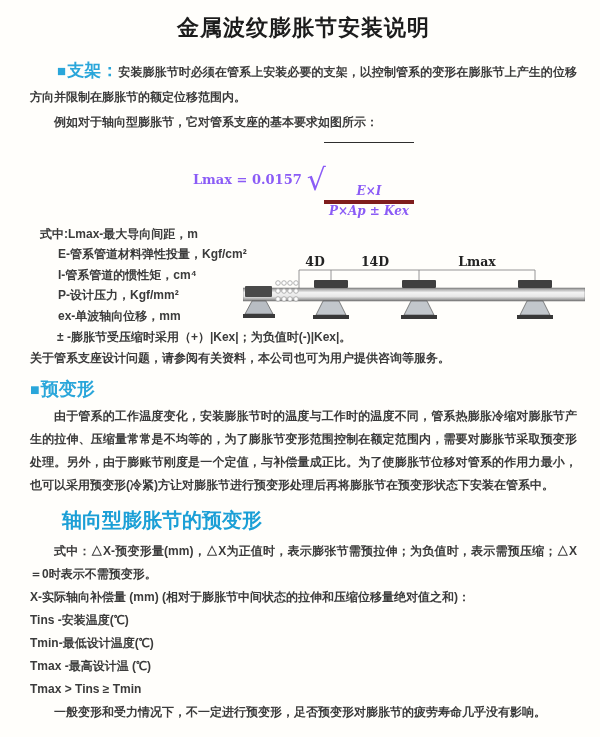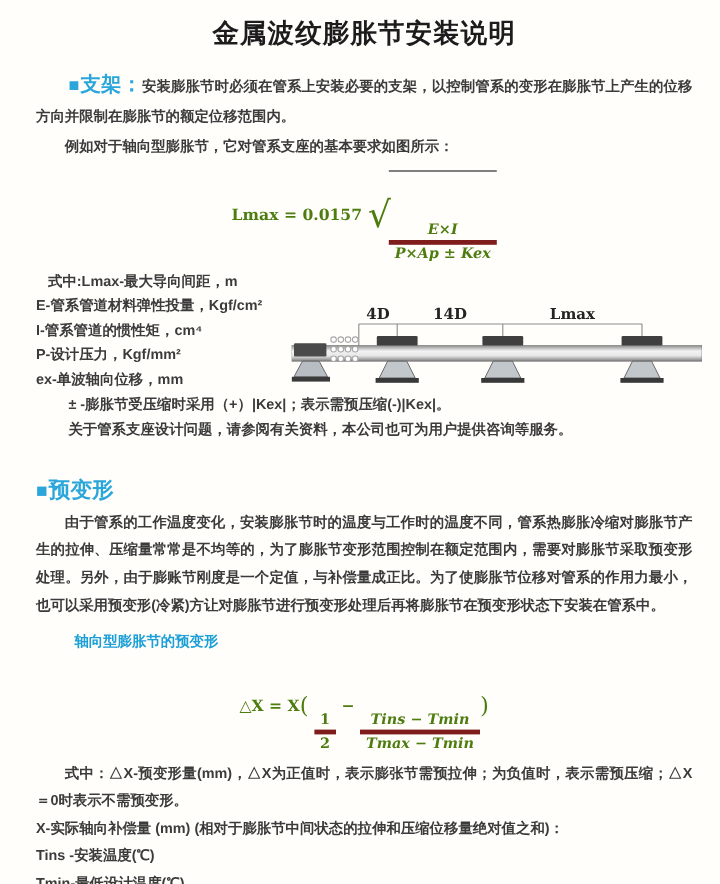--- a/index.html
+++ b/index.html
@@ -14,44 +14,44 @@
     font-size:22px;font-weight:bold;color:#1c1c1c;text-align:center;
     letter-spacing:1px;margin:0 0 15px 0;
   }
   .lead{line-height:25px;margin:0;text-align:justify;text-indent:27px;}
   .sec-head-inline{color:#2aa6da;font-size:17px;font-weight:bold;}
   .sq{color:#2aa6da;font-size:15px;margin-right:1px;}
   .example{line-height:25px;margin:0;text-indent:24px;}
   
   .formula{
     font-family:"DejaVu Serif","Liberation Serif",serif;
-    color:#4d7c0f;text-align:center;
+    color:#8b5cf6;text-align:center;
   }
   .formula.lmax{margin:7px 0 4px 0;}
   .f-bold{font-weight:bold;font-size:13px;}
   .radical{font-size:30px;font-weight:400;line-height:0;vertical-align:-6px;margin-left:5px;}
   .sqrt-body{display:inline-block;border-top:1.4px solid #2e2e2e;vertical-align:middle;margin-left:-2px;}
   .frac{display:inline-block;text-align:center;vertical-align:middle;line-height:1.15;font-size:12px;}
   .frac .num{display:block;padding:0 5px 1px 5px;border-bottom:4px solid #7f1d1d;margin-top:42px;}
   .frac .den{display:block;padding:1px 5px 0 5px;}
   .ital{font-style:italic;}
   
   .defs-wrap{position:relative;margin-top:5px;}
   .def-line{line-height:20.5px;}
   .def-first{margin-left:10px;}
-  .def-item{}
+  .def-item{margin-left:28px;}
   .diagram{position:absolute;right:-8px;top:30px;}
   .note-line{line-height:21px;margin:0;}
   .pm-note{margin-left:27px;margin-top:1px;}
-  .consult{margin-left:27px;}
+  .consult{}
   
-  .sec2-head{color:#2aa6da;font-size:18px;font-weight:bold;margin:27px 0 4px 0;}
+  .sec2-head{color:#2aa6da;font-size:18px;font-weight:bold;margin:8px 0 4px 0;}
   .sec2-head .sq2{font-size:16px;margin-right:1px;}
   .para{line-height:23px;margin:0;text-align:justify;text-indent:24px;}
-  .sub-head{color:#1b9fd6;font-size:12px;font-weight:bold;margin:10px 0 6px 32px;}
+  .sub-head{color:#1b9fd6;font-size:20px;font-weight:bold;margin:10px 0 6px 32px;}
   .formula.dx{margin:8px 0 6px 0;font-size:13px;font-weight:bold;}
   .paren{font-size:19px;font-weight:400;vertical-align:-2px;}
   .mid{vertical-align:middle;font-weight:bold;}
   .items{}
   .item-line{line-height:23px;}
   .end-note{line-height:23px;text-indent:24px;margin:0;}
   svg text{font-family:"DejaVu Serif","Liberation Serif",serif;font-weight:bold;font-size:12.5px;fill:#232323;}
 </style>
 </head>
 <body>
@@ -131,38 +131,33 @@
       </g>
 
       <g>
         <rect x="275" y="26" width="34" height="8" rx="1" fill="#3f3f3f"></rect>
         <polygon points="284,47 300,47 307,61 277,61" fill="#c2c7cc" stroke="#555" stroke-width="0.7"></polygon>
         <rect x="274" y="61" width="36" height="4" fill="#383838"></rect>
       </g>
     </svg>
   </div>
 
-  <p class="note-line pm-note">± -膨胀节受压缩时采用（+）|Kex|；表示需预压缩(-)|Kex|。</p>
+  <p class="note-line pm-note">± -膨胀节受压缩时采用（+）|Kex|；为负值时(-)|Kex|。</p>
   <p class="note-line consult">关于管系支座设计问题，请参阅有关资料，本公司也可为用户提供咨询等服务。</p>
 
   <div class="sec2-head"><span class="sq2">■</span><span>预变形</span></div>
   <p class="para">由于管系的工作温度变化，安装膨胀节时的温度与工作时的温度不同，管系热膨胀冷缩对膨胀节产生的拉伸、压缩量常常是不均等的，为了膨胀节变形范围控制在额定范围内，需要对膨胀节采取预变形处理。另外，由于膨账节刚度是一个定值，与补偿量成正比。为了使膨胀节位移对管系的作用力最小，也可以采用预变形(冷紧)方让对膨胀节进行预变形处理后再将膨胀节在预变形状态下安装在管系中。</p>
 
   <div class="sub-head">轴向型膨胀节的预变形</div>
 
-  <div class="formula dx">
-    <span class="mid">△X = X</span><span class="paren">(</span>
-    <span class="frac"><span class="num">1</span><span class="den">2</span></span>
-    <span class="mid">−</span>
-    <span class="frac ital"><span class="num">Tins − Tmin</span><span class="den">Tmax − Tmin</span></span><span class="paren">)</span>
-  </div>
 
   <p class="para">式中：△X-预变形量(mm)，△X为正值时，表示膨张节需预拉伸；为负值时，表示需预压缩；△X＝0时表示不需预变形。</p>
 
   <div class="items">
     <div class="item-line">X-实际轴向补偿量 (mm) (相对于膨胀节中间状态的拉伸和压缩位移量绝对值之和)：</div>
     <div class="item-line">Tins -安装温度(℃)</div>
     <div class="item-line">Tmin-最低设计温度(℃)</div>
+    <div class="item-line">Tmax -最高设计温 (℃)</div>
     <div class="item-line">Tmax &gt; Tins ≥ Tmin</div>
   </div>
   <p class="end-note">一般变形和受力情况下，不一定进行预变形，足否预变形对膨胀节的疲劳寿命几乎没有影响。</p>
 
 </div>
 
 </body></html>

